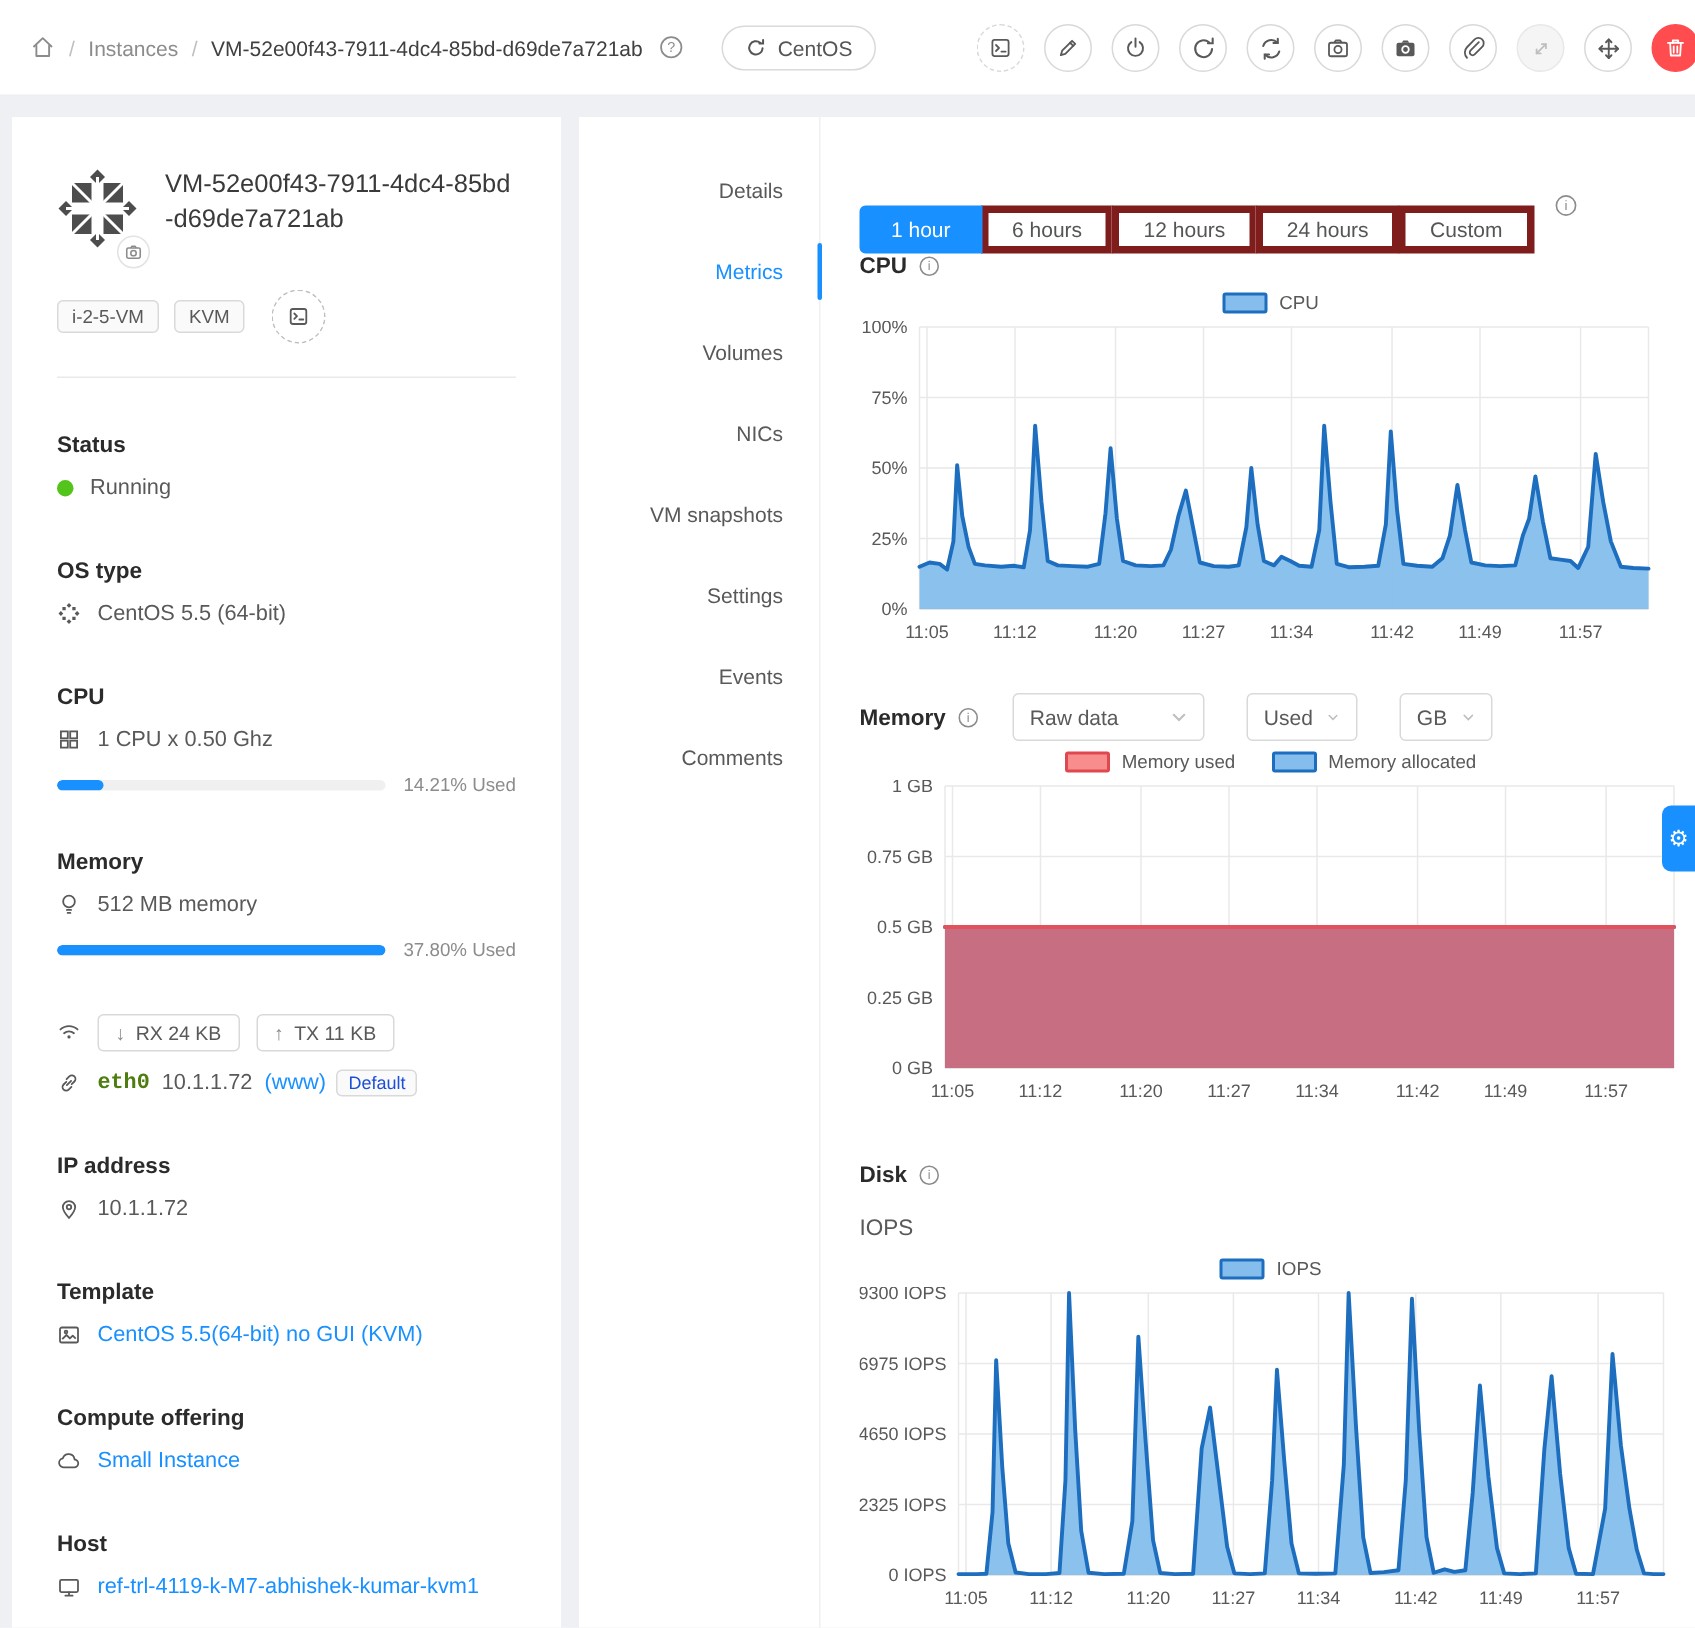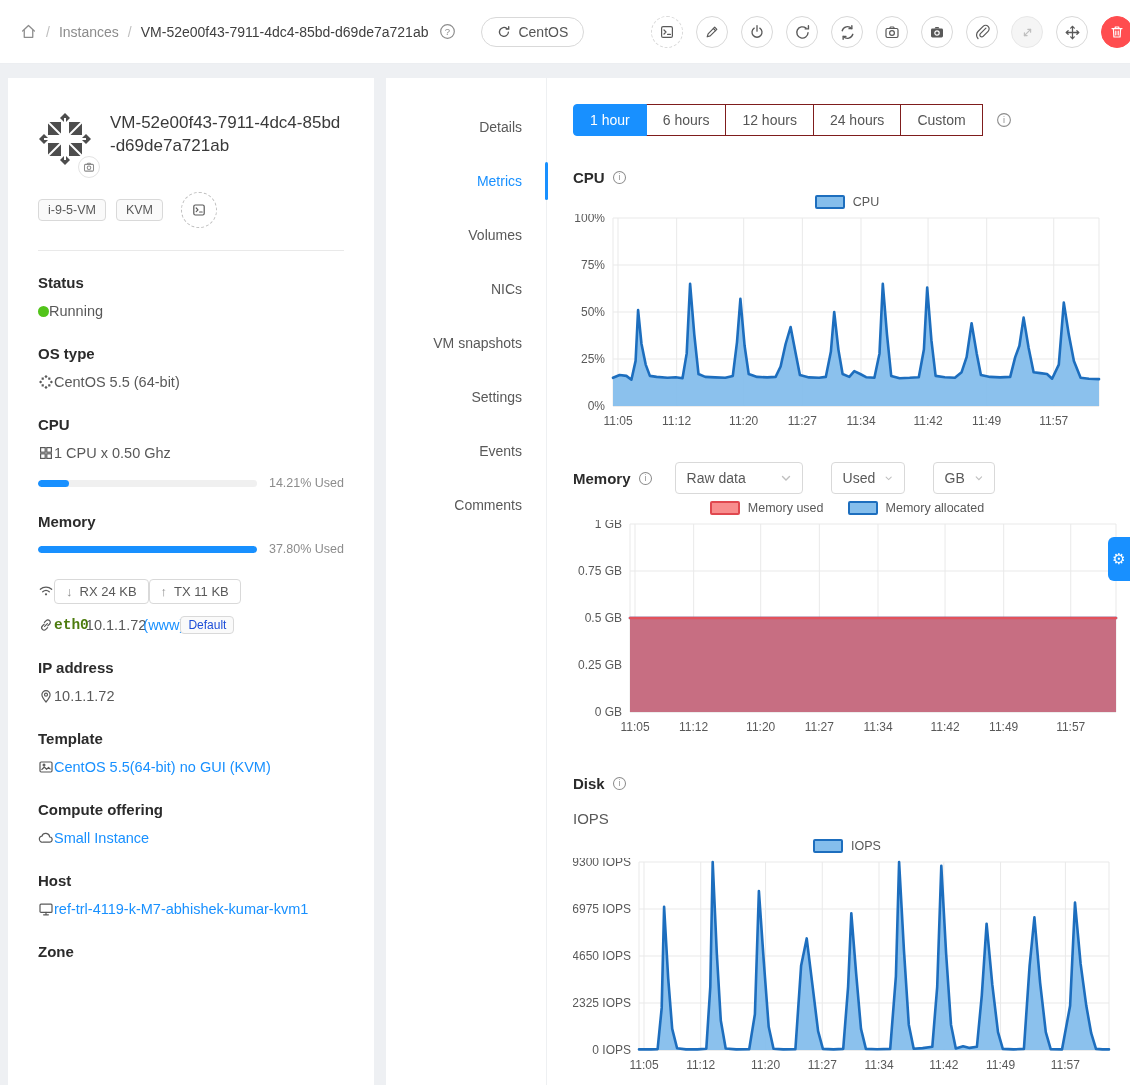--- a/index.html
+++ b/index.html
@@ -30,23 +30,23 @@
   .vm-head { display:flex; gap:16px; }
   .logo-wrap { position:relative; width:56px; flex:0 0 56px; }
   .camera-badge { position:absolute; right:-6px; bottom:-8px; width:22px; height:22px; border-radius:50%;
     background:#fff; border:1px solid #e3e3e3; display:flex; align-items:center; justify-content:center; color:#8c8c8c; cursor:pointer; }
   .vm-title { font-size:17px; color:#3a3a3a; line-height:1.35; word-break:break-all; }
   .tag-row { display:flex; align-items:center; gap:10px; margin-top:22px; }
   .tagpill { border:1px solid #d9d9d9; background:#fafafa; border-radius:4px; padding:3px 9px; font-size:12.5px; color:#595959; }
   .term-circle { width:36px; height:36px; border:1px dashed #bfbfbf; border-radius:50%; margin-left:8px;
     display:flex; align-items:center; justify-content:center; color:#595959; cursor:pointer; }
   .divider { border-top:1px solid #e9e9e9; margin:22px 0 2px 0; }
-  .sect { margin-top:23px; }
+  .sect { margin-top:36px; }
   .sect-label { font-size:15px; font-weight:700; color:#2b2b2b; margin-bottom:9px; }
-  .vrow { display:flex; align-items:center; font-size:14.5px; color:#595959; min-height:22px; }
+  .vrow { display:flex; align-items:center; gap:11px; font-size:14.5px; color:#595959; min-height:22px; }
   .vrow + .vrow { margin-top:10px; }
   .dot { width:11px; height:11px; border-radius:50%; background:#52c41a; flex:0 0 11px; }
   .id-circle { width:26px; height:26px; border:1px dashed #d5d5d5; border-radius:50%; flex:0 0 26px;
     display:flex; align-items:center; justify-content:center; color:#595959; }
   .progress-row { display:flex; align-items:center; gap:12px; margin-top:12px; }
   .ptrack { flex:1; height:7px; border-radius:4px; background:#f0f0f0; overflow:hidden; }
   .pfill { height:100%; border-radius:4px; background:#1890ff; }
   .pct-label { font-size:12.5px; color:#8c8c8c; white-space:nowrap; }
   .net-btn { border:1px solid #d9d9d9; border-radius:4px; background:#fff; padding:4px 11px; font-size:13px;
     color:#595959; display:inline-flex; align-items:center; gap:7px; cursor:pointer; }
@@ -57,22 +57,22 @@
   
   .card-right { position:absolute; left:386px; top:78px; right:0; bottom:0; background:#fff; }
   .side-tabs { position:absolute; left:0; top:0; bottom:0; width:161px; border-right:1px solid #eef0f2; padding-top:22px; }
   .tab { position:relative; height:54px; display:flex; align-items:center; justify-content:flex-end;
     padding-right:24px; font-size:14px; color:#595959; cursor:pointer; }
   .tab.active { color:#1890ff; }
   .tab.active::after { content:""; position:absolute; right:-2px; top:8px; bottom:8px; width:3px; background:#1890ff; border-radius:2px; }
   .main { position:absolute; left:162px; top:0; right:0; bottom:0; }
 
   .segment { position:absolute; left:25px; top:26px; display:flex; align-items:center; }
-  .segbtn { height:32px; padding:0 16px; background:#fff; border:1px solid #7f1d1d; font-size:14px; color:#555;
-    margin-left:-1px; cursor:pointer; display:flex; align-items:center; }
+  .segbtn { height:32px; padding:0 16px; background:#fff; border:5px solid #7f1d1d; font-size:14px; color:#555;
+    margin-left:-1px; cursor:pointer; display:flex; align-items:center;margin-top:33px; }
   .segbtn:first-child { border-radius:4px 0 0 4px; margin-left:0; }
   .segbtn:last-child { border-radius:0 4px 4px 0; }
   .segbtn.active { background:#1890ff; border-color:#1890ff; color:#fff; z-index:1; }
   .seg-info { margin-left:13px; color:#8c8c8c; }
 
   .chart-section { position:absolute; left:25px; width:548px; }
   .sec-cpu { top:88px; } .sec-mem { top:384px; } .sec-disk { top:694px; }
   .sec-title-row { display:flex; align-items:center; gap:7px; height:22px; }
   .sec-title { font-size:15px; font-weight:700; color:#2b2b2b; }
   .info-ic { color:#8c8c8c; }
@@ -220,21 +220,21 @@
             <path d="M5.5 4.5 6.5 3h3l1 1.5"></path>
             <rect x="2" y="4.5" width="12" height="9" rx="1.4"></rect>
             <circle cx="8" cy="9" r="2.4"></circle>
           </svg>
       </div>
     </div>
     <div class="vm-title">VM-52e00f43-7911-4dc4-85bd-d69de7a721ab</div>
   </div>
 
   <div class="tag-row">
-    <span class="tagpill">i-9-5-VM</span>
+    <span class="tagpill">i-2-5-VM</span>
     <span class="tagpill">KVM</span>
     <span class="term-circle">
       <svg class="ic" width="16" height="16" viewBox="0 0 16 16" fill="none" stroke="currentColor" stroke-width="1.2" stroke-linecap="round" stroke-linejoin="round">
           <rect x="2.8" y="3" width="10.4" height="10" rx="1.5"></rect>
           <path d="M5.2 6l1.8 1.8-1.8 1.8"></path>
           <path d="M8.6 10h2.6"></path>
         </svg>
     </span>
   </div>
 
@@ -273,20 +273,27 @@
     <div class="progress-row">
       <div class="ptrack">
           <div class="pfill" id="cpu-pfill" style="width: 14.21%;"></div>
         </div>
       <span class="pct-label">14.21% Used</span>
     </div>
   </div>
 
   <div class="sect">
     <div class="sect-label">Memory</div>
+    <div class="vrow">
+      <svg class="ic" width="16" height="16" viewBox="0 0 16 16" fill="none" stroke="currentColor" stroke-width="1.2" stroke-linecap="round">
+          <circle cx="8" cy="6" r="3.9"></circle>
+          <path d="M6.6 11.6h2.8M7.1 13.6h1.8"></path>
+        </svg>
+      <span>512 MB memory</span>
+    </div>
     <div class="progress-row">
       <div class="ptrack">
           <div class="pfill" id="mem-pfill" style="width: 100%;"></div>
         </div>
       <span class="pct-label">37.80% Used</span>
     </div>
   </div>
 
   <div class="sect">
     <div class="vrow" style="align-items:flex-start;">

